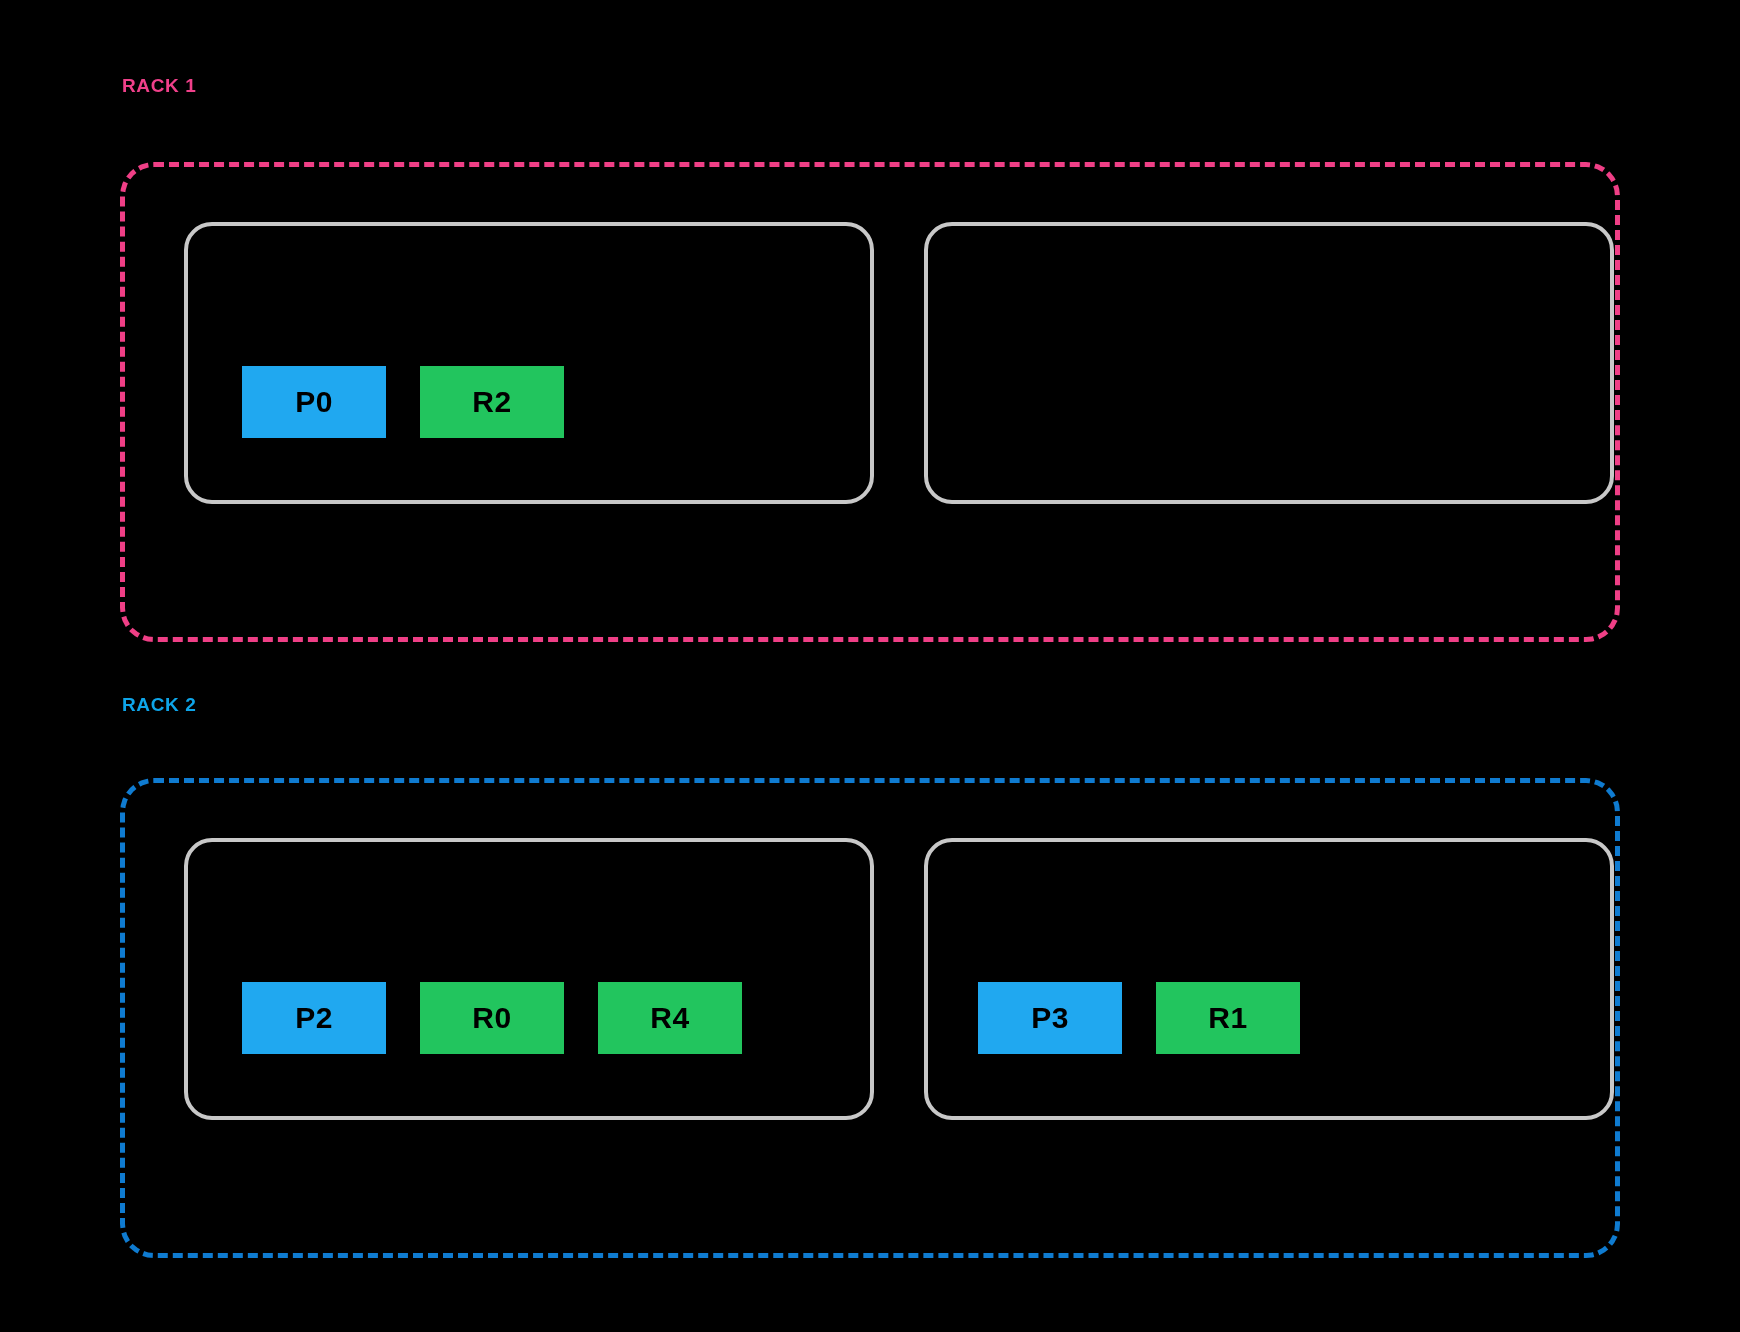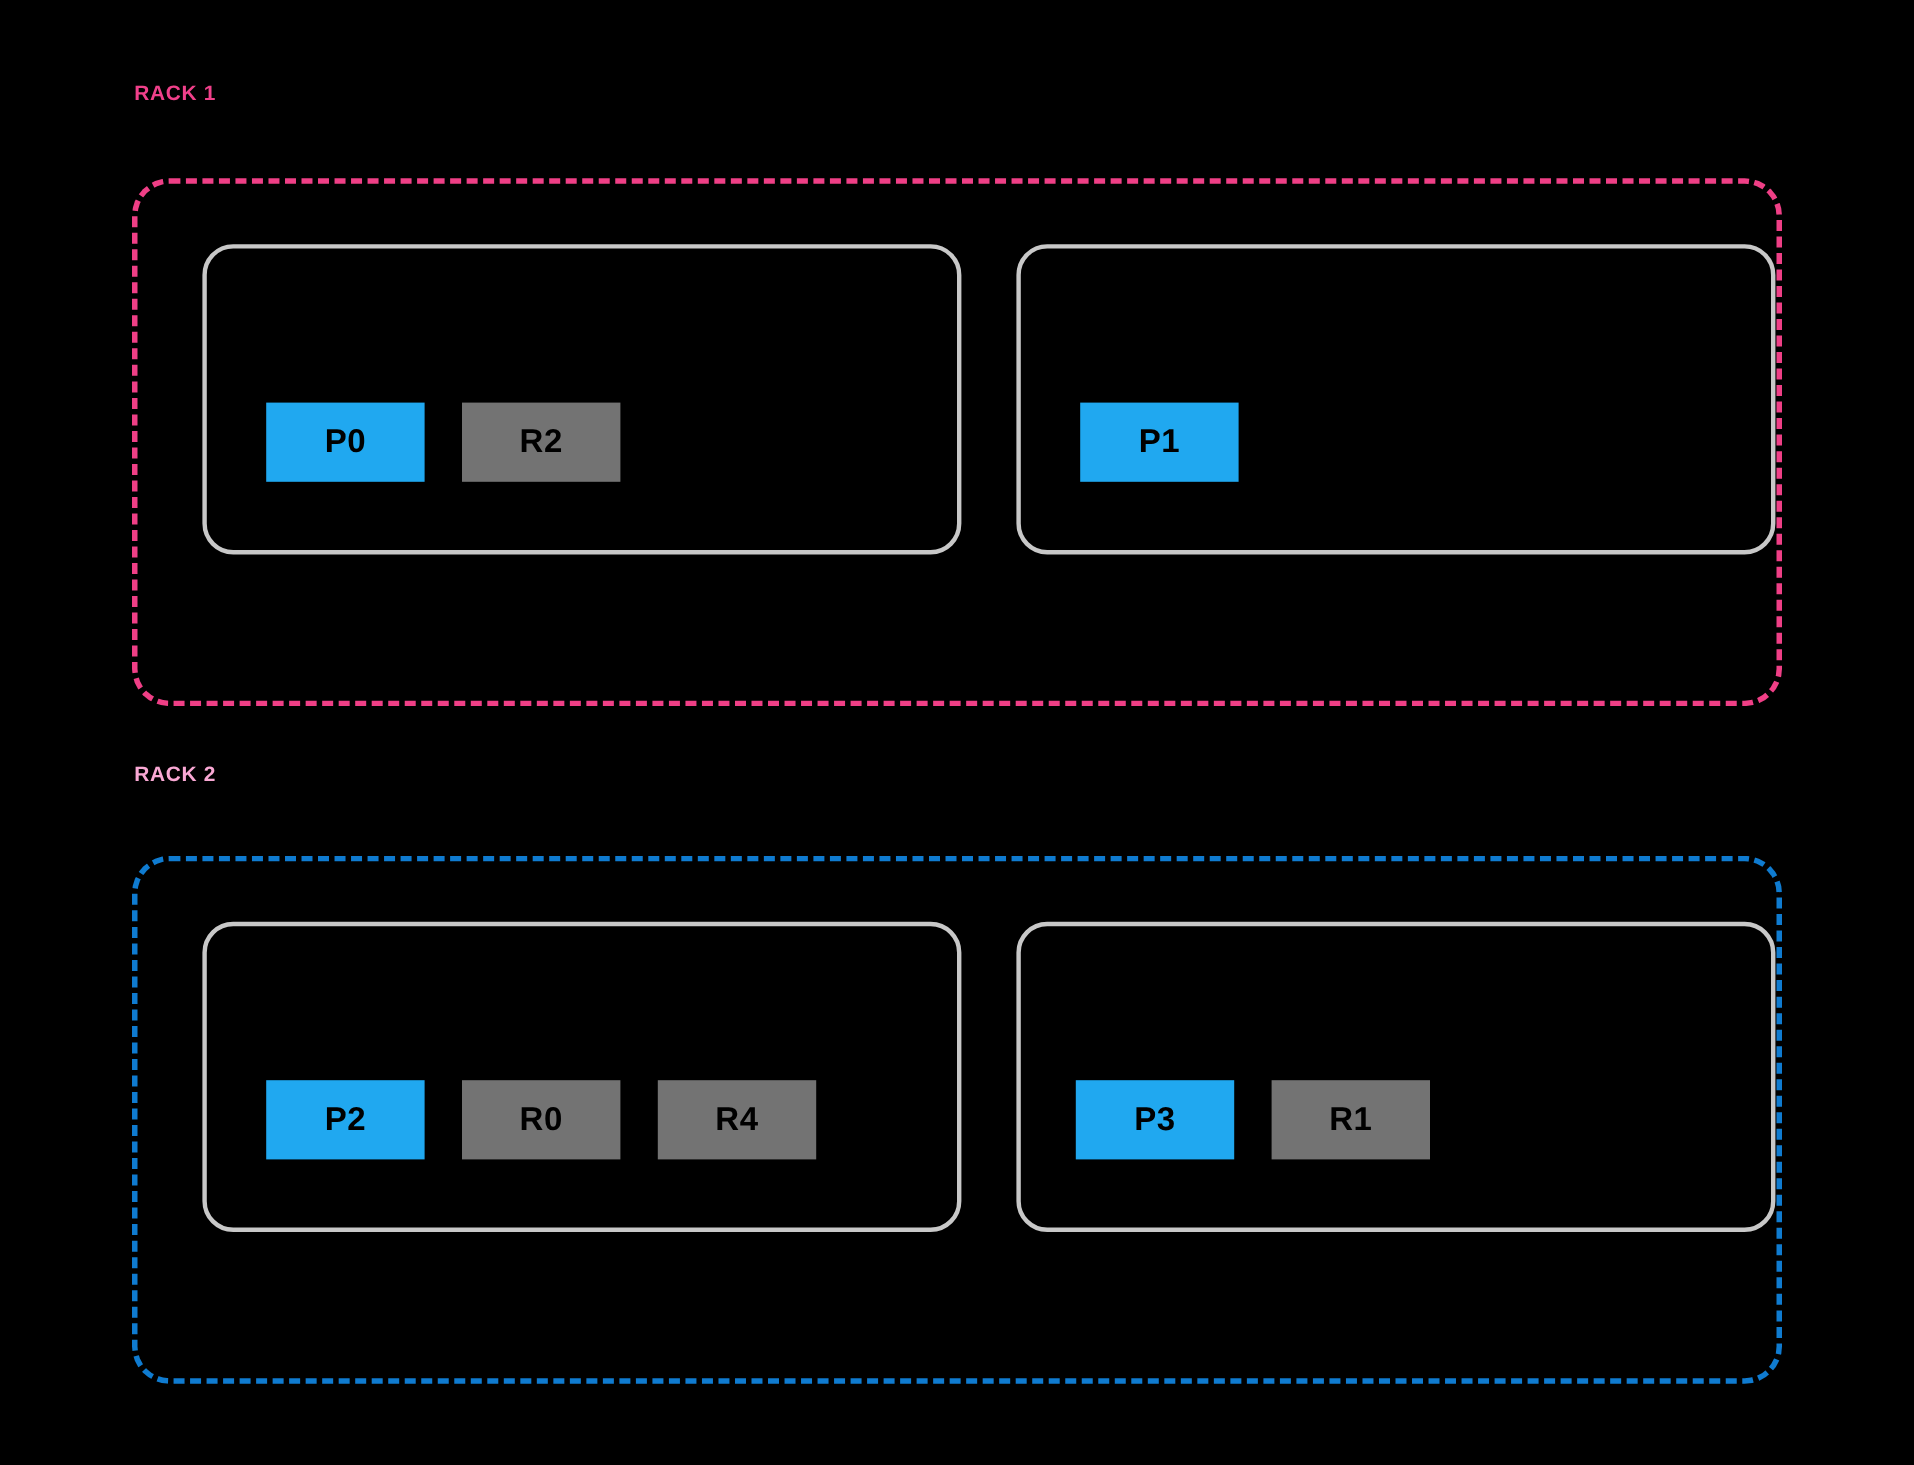--- a/index.html
+++ b/index.html
@@ -42,21 +42,21 @@
     border-width: 5px;
     border-radius: 34px;
     background: transparent;
   }
 
   
   .rack-box.rack-1 { border-color: #ef3f86; }
   .rack-box.rack-2 { border-color: #0f7bd0; }
 
   .rack-label.rack-1 { color: #f0408a; }
-  .rack-label.rack-2 { color: #f9a8d4; }
+  .rack-label.rack-2 { color: #0ea5e9; }
 
   
   .node {
     position: absolute;
     border: 4px solid #c8c8c8;
     border-radius: 28px;
     background: transparent;
   }
 
   .node-slots {
@@ -75,42 +75,41 @@
     font-size: 30px;
     font-weight: 700;
     color: #000000;
     letter-spacing: 0.5px;
     user-select: none;
     flex: none;
   }
   .chip + .chip { margin-left: 34px; }
 
   .chip.primary { background: #20a8f0; }
-  .chip.replica { background: #737373; }
+  .chip.replica { background: #22c55e; }
 </style>
 </head>
 <body>
 
 <div class="canvas">
 
   <div class="rack">
 
     <div class="rack-label rack-1" style="left:122px; top:76px;">RACK 1</div>
 
     <div class="rack-box rack-1" style="left:120px; top:162px; width:1500px; height:480px;"></div>
 
     <div class="node" style="left:184px; top:222px; width:690px; height:282px;"></div>
     <div class="node-slots" style="left:242px; top:366px;">
       <div class="chip primary">P0</div>
       <div class="chip replica">R2</div>
     </div>
 
     <div class="node" style="left:924px; top:222px; width:690px; height:282px;"></div>
     <div class="node-slots" style="left:982px; top:366px;">
-      <div class="chip primary">P1</div>
     </div>
   </div>
 
   <div class="rack">
 
     <div class="rack-label rack-2" style="left:122px; top:695px;">RACK 2</div>
 
     <div class="rack-box rack-2" style="left:120px; top:778px; width:1500px; height:480px;"></div>
 
     <div class="node" style="left:184px; top:838px; width:690px; height:282px;"></div>

